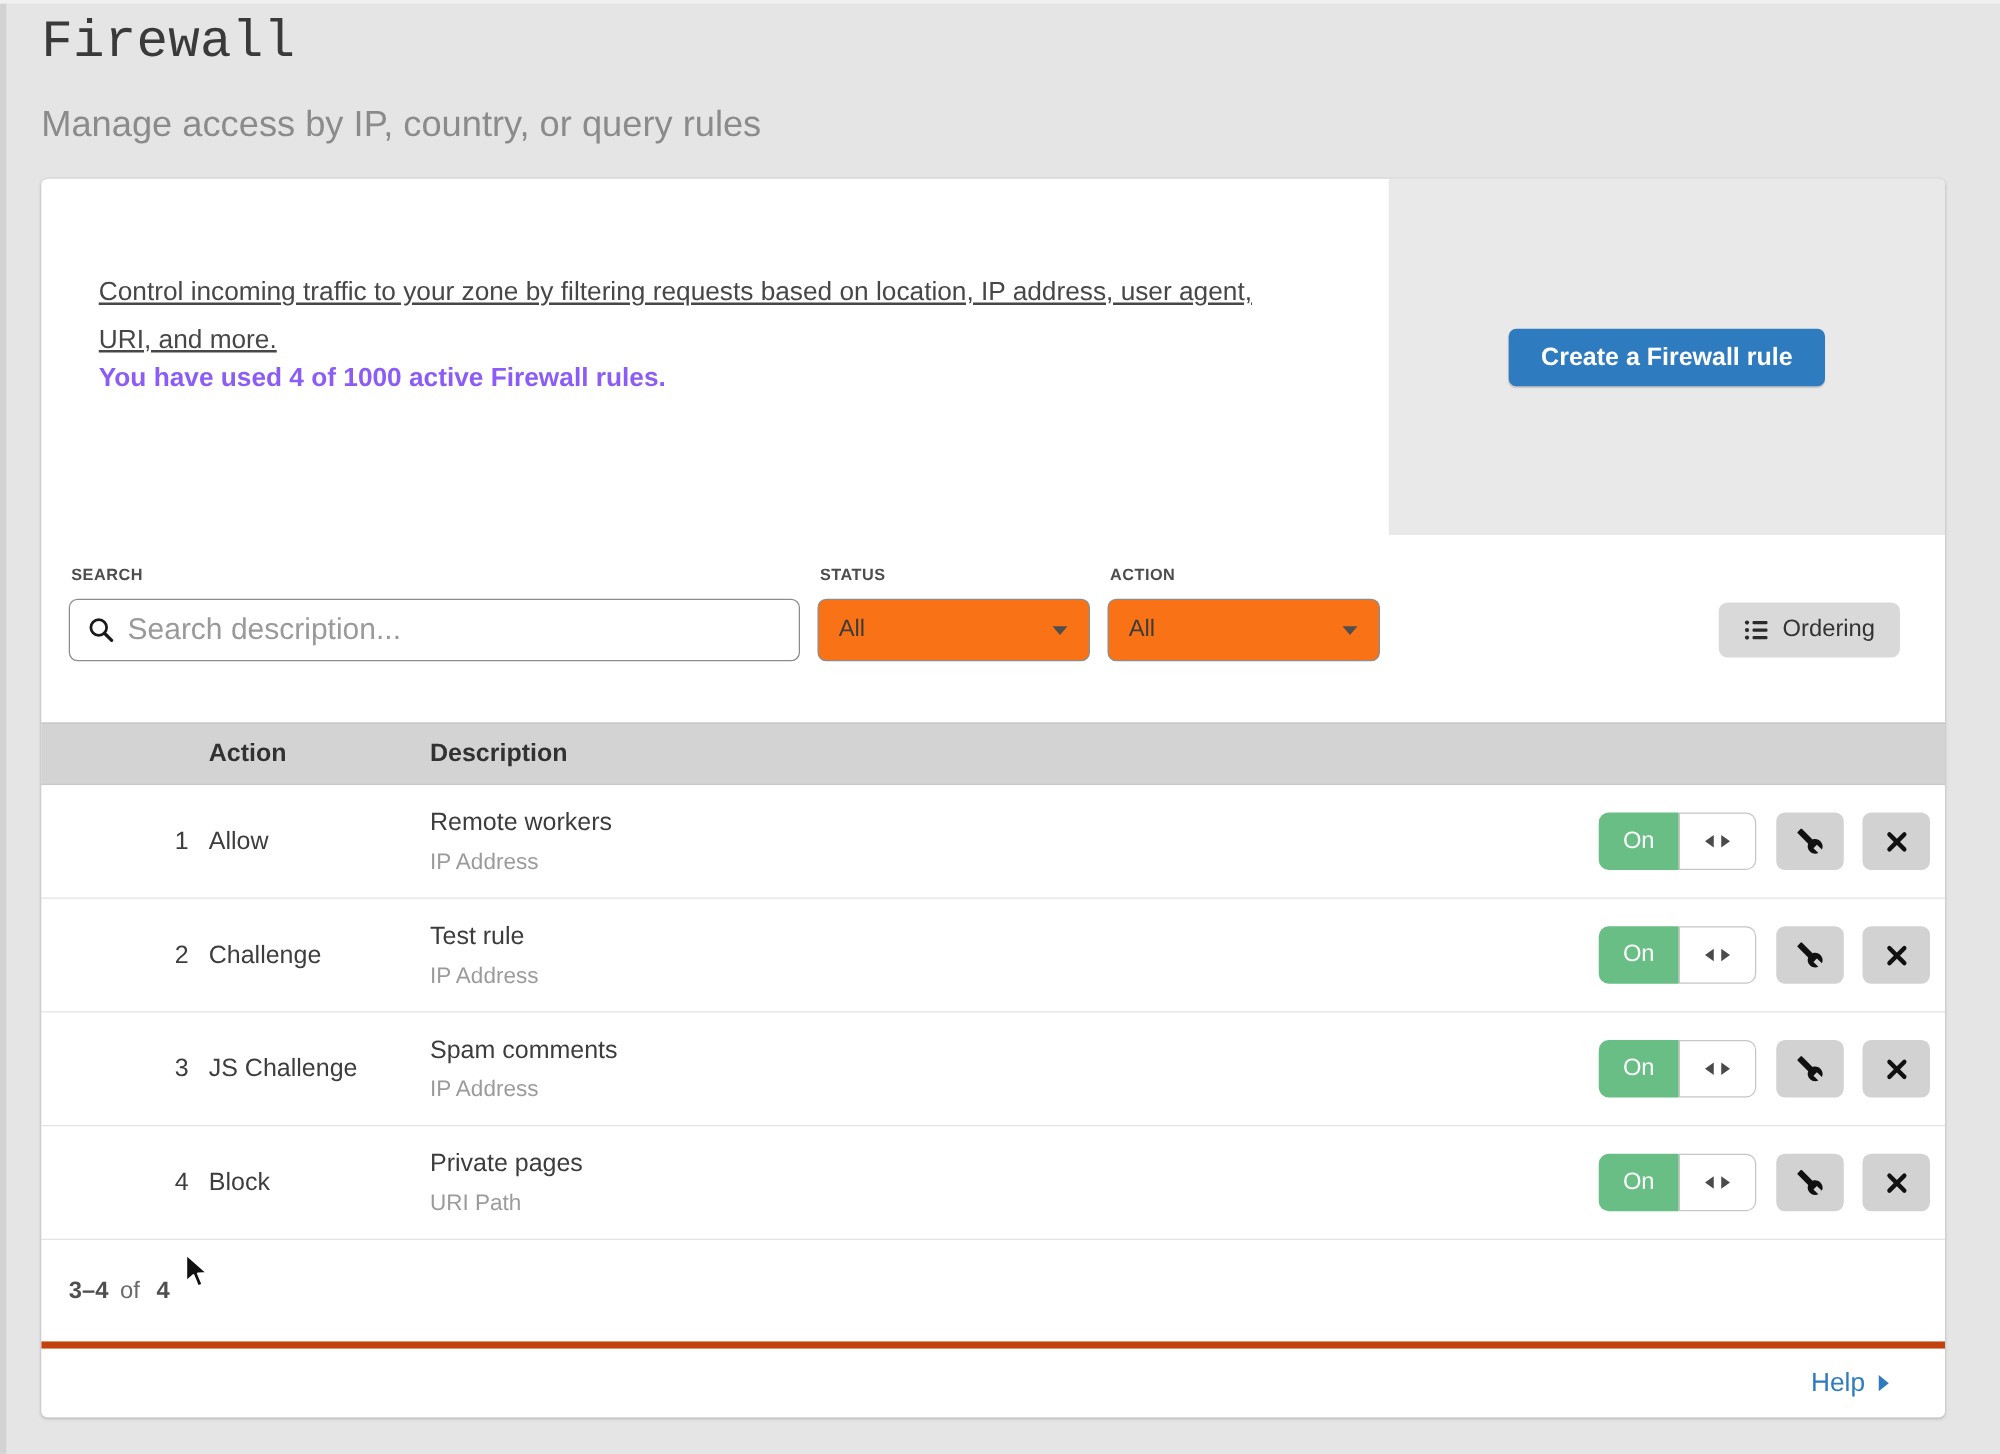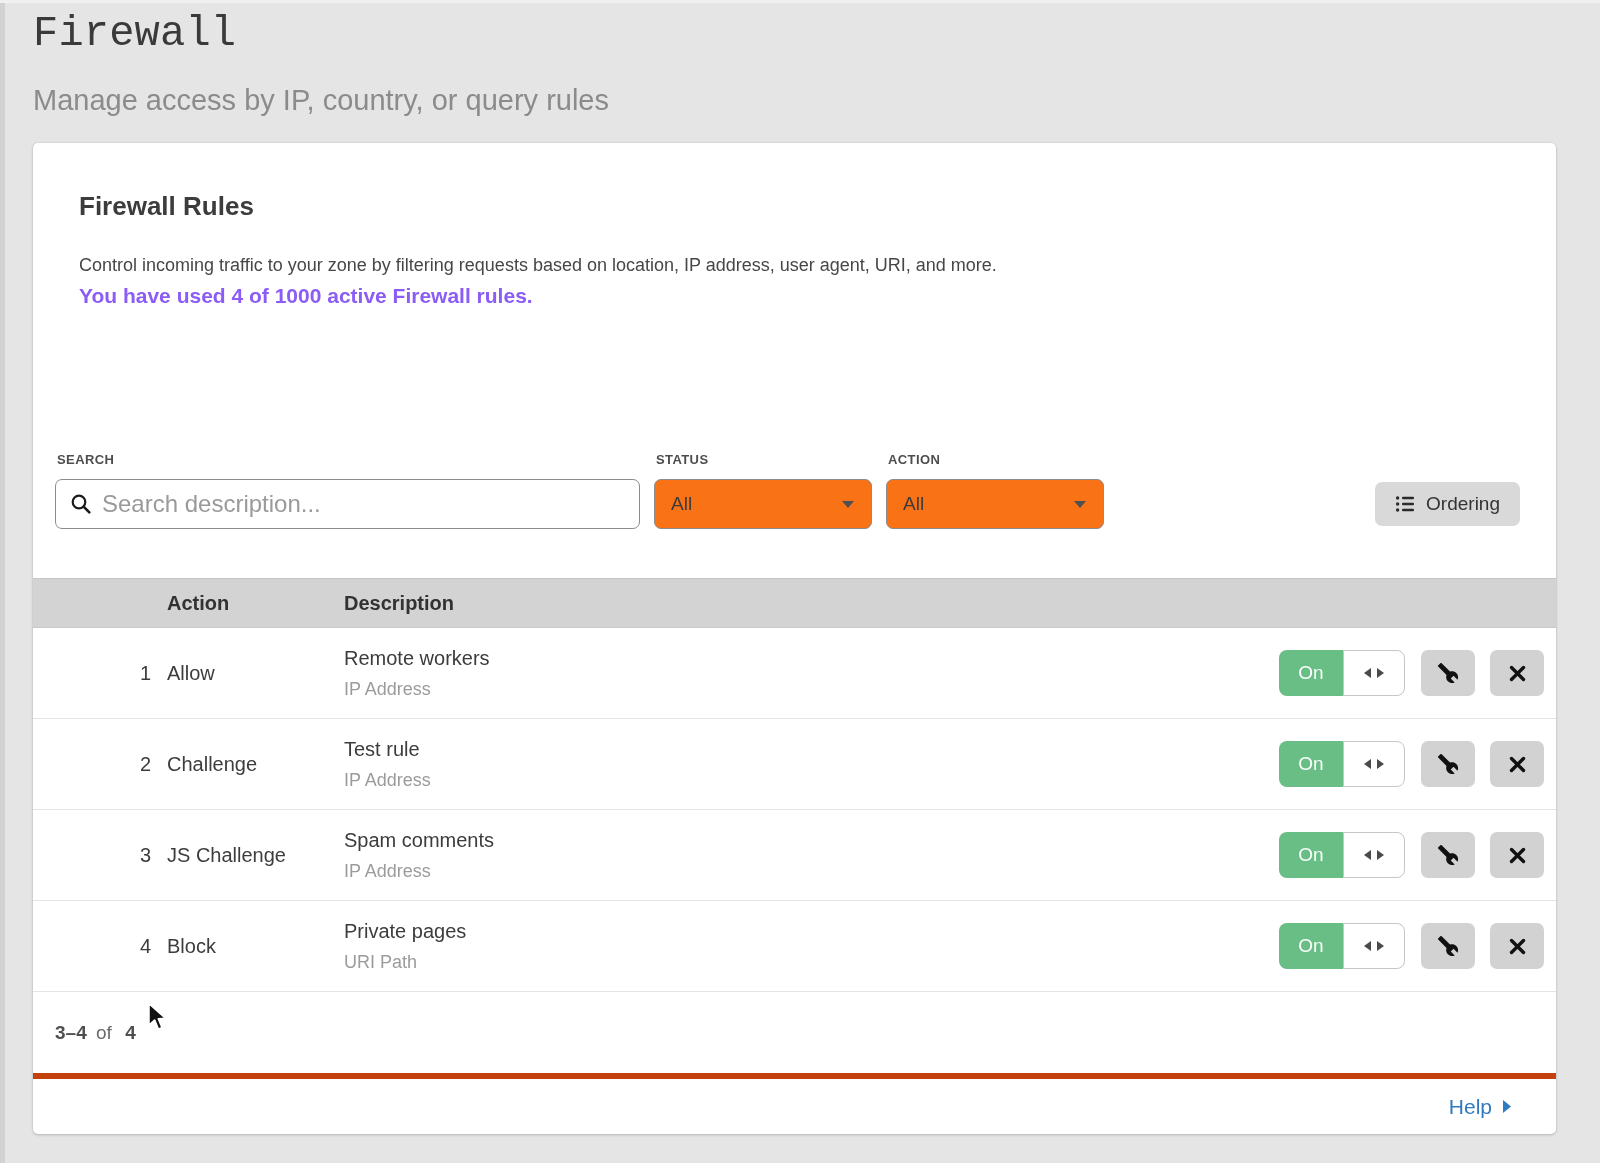--- a/index.html
+++ b/index.html
@@ -23,21 +23,21 @@
   .card {
     position: absolute; left: 33px; top: 143px; width: 1523px;
     background: #ffffff; border-radius: 5px;
     box-shadow: 0 1px 3px rgba(0,0,0,0.18), 0 0 0 1px rgba(0,0,0,0.03);
   }
 
   
   .card-top { display: flex; height: 285px; }
   .rules-info { flex: 1 1 auto; padding: 48px 60px 0 46px; }
   .rules-heading { font-size: 26px; font-weight: 700; color: #3c3c3c; }
-  .rules-desc { margin-top: 24px; font-size: 18px; line-height: 38px; color: #474747; max-width: 960px; }
+  .rules-desc { margin-top: 24px; font-size: 21px; line-height: 38px; color: #474747; max-width: 960px; text-decoration: underline; }
   .rules-usage { font-size: 21px; font-weight: 700; color: #8b5cf6; }
   .cta-panel {
     width: 445px; flex: 0 0 445px; background: #e9e9ea;
     border-radius: 0 5px 0 0;
     display: flex; align-items: center; justify-content: center;
   }
   .create-btn {
     background: #2f7bbf; color: #ffffff; border: none;
     font-family: "Liberation Sans", sans-serif;
     font-size: 20px; font-weight: 700;
@@ -145,23 +145,25 @@
 
 <header class="page-header">
   <h1 class="page-title">Firewall</h1>
   <div class="page-subtitle">Manage access by IP, country, or query rules</div>
 </header>
 
 <main class="card">
 
   <section class="card-top">
     <div class="rules-info">
-      <h2 class="rules-heading">Firewall Rules</h2>
       <p class="rules-desc">Control incoming traffic to your zone by filtering requests based on location, IP address, user agent, URI, and more.</p>
       <p class="rules-usage">You have used 4 of 1000 active Firewall rules.</p>
+    </div>
+    <div class="cta-panel">
+      <button class="create-btn">Create a Firewall rule</button>
     </div>
   </section>
 
   <section class="filters">
     <div class="filter-group search-group">
       <label class="filter-label">SEARCH</label>
       <div class="search-wrap">
         <svg class="search-icon" viewBox="0 0 22 22">
           <circle cx="9" cy="9" r="6.3" fill="none" stroke="#1a1a1a" stroke-width="2.2"></circle>
           <line x1="13.6" y1="13.6" x2="19.3" y2="19.3" stroke="#1a1a1a" stroke-width="2.6" stroke-linecap="round"></line>

